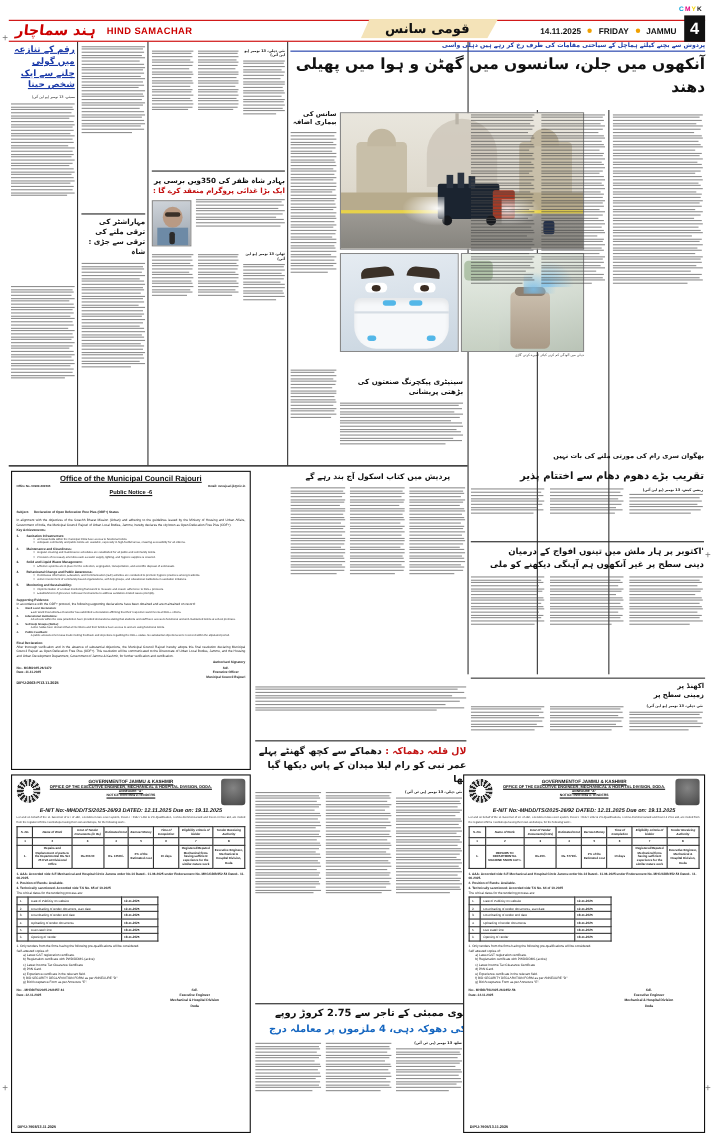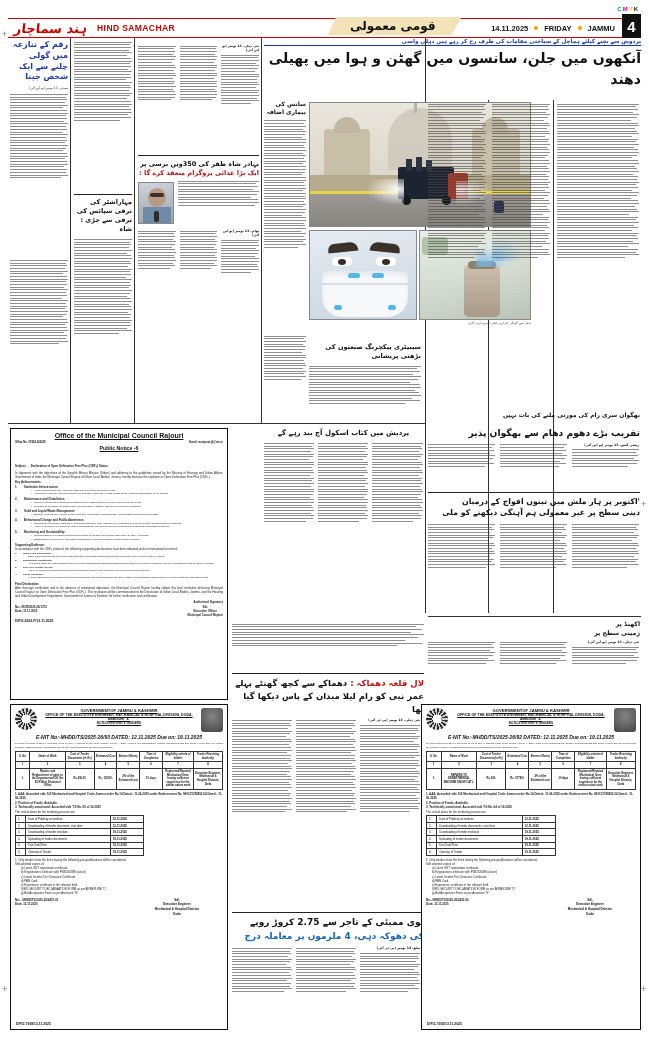--- a/index.html
+++ b/index.html
@@ -120,21 +120,21 @@
 <div class="crop" style="left:641px; top:985px;">+</div>
 <div class="crop" style="left:641px; top:500px;">+</div>
 
 <div id="cmyk">
   <i style="color:#00a0d8">C</i><i style="color:#e5007d">M</i><i style="color:#f5d400">Y</i><i style="color:#222">K</i>
 </div>
 
 <div id="masthead">
   <span id="mh-urdu" class="urdu">ہند سماچار</span>
   <span id="mh-eng">HIND SAMACHAR</span>
-  <div id="mh-center" class="urdu">قومی معمولی</div>
+  <div id="mh-center" class="urdu">قومی سانس</div>
   <div id="mh-right">
     <span>14.11.2025</span>
     <span class="dot"></span>
     <span>FRIDAY</span>
     <span class="dot"></span>
     <span style="padding-right:24px">JAMMU</span>
   </div>
 </div>
 <div id="pageno">4</div>
 
@@ -142,21 +142,21 @@
 
   <div class="vsep" style="left:62px;  top:0;   height:385px;"></div>
   <div class="vsep" style="left:126px; top:0;   height:385px;"></div>
   <div class="vsep" style="left:253px; top:0;   height:385px;"></div>
   <div class="vsep" style="left:417px; top:0;   height:575px;"></div>
   <div class="vsep" style="left:480px; top:62px; height:513px;"></div>
   <div class="vsep" style="left:545px; top:62px; height:513px;"></div>
   <div class="hsep" style="left:0;   top:385px; width:417px;"></div>
 
   <div style="position:absolute; left:2px; top:2px; width:58px;">
-    <div class="hl hl-blue" style="font-size:8px; line-height:1.35;">
+    <div class="hl hl-blue" style="font-size:8px; line-height:1.35;text-decoration:underline;">
       <span class="hline">رقم کے تنازعہ میں گولی</span>
       <span class="hline">چلنے سے ایک</span>
       <span class="hline">شخص جینا</span>
     </div>
     <div class="urdu" style="font-size:3.2px; margin-top:3px;">ممبئی، 13 نومبر (یو این آئی)</div>
     <div class="copy tiny" style="margin-top:2px; height:160px;">
       <div class="ln" style="width:100%"></div>
         <div class="ln" style="width:97%"></div>
         <div class="ln" style="width:99%"></div>
       <div class="ln" style="width:95%"></div>
@@ -253,21 +253,21 @@
         <div class="ln" style="width:100%"></div>
       <div class="ln" style="width:95%"></div>
         <div class="ln" style="width:98%"></div>
         <div class="ln" style="width:100%"></div>
       <div class="ln" style="width:93%"></div>
         <div class="ln" style="width:99%"></div>
         <div class="ln" style="width:80%"></div>
     </div>
     <div class="rule" style="margin:4px 0 3px;"></div>
     <div class="hl" style="font-size:6.5px; line-height:1.4;">
-      <span class="hline">مہاراشٹر کی ترقی سپائس کی</span>
+      <span class="hline">مہاراشٹر کی ترقی ملنے کی</span>
       <span class="hline">ترقی سے جڑی : شاہ</span>
     </div>
     <div class="copy tiny" style="margin-top:3px; height:175px;">
       <div class="ln" style="width:100%"></div>
         <div class="ln" style="width:97%"></div>
         <div class="ln" style="width:99%"></div>
       <div class="ln" style="width:95%"></div>
         <div class="ln" style="width:100%"></div>
         <div class="ln" style="width:92%"></div>
       <div class="ln" style="width:98%"></div>
@@ -908,21 +908,21 @@
           <div class="ln" style="width:93%"></div>
         <div class="ln" style="width:99%"></div>
           <div class="ln" style="width:97%"></div>
           <div class="ln" style="width:80%"></div>
       </div>
     </div>
   </div>
 
   <div style="position:absolute; left:420px; top:388px; width:212px;">
     <div class="hl" style="font-size:9.2px; line-height:1.5;">
-      <span class="hline">تقریب بڑے دھوم دھام سے بھگوان پذیر</span>
+      <span class="hline">تقریب بڑے دھوم دھام سے اختتام پذیر</span>
     </div>
     <div style="display:flex; gap:5px; margin-top:3px;">
       <div class="copy tiny" style="width:67px; height:45px;">
         <div class="ln" style="width:100%"></div>
           <div class="ln" style="width:96%"></div>
           <div class="ln" style="width:99%"></div>
         <div class="ln" style="width:93%"></div>
           <div class="ln" style="width:100%"></div>
           <div class="ln" style="width:97%"></div>
         <div class="ln" style="width:90%"></div>
@@ -951,21 +951,21 @@
             <div class="ln" style="width:97%"></div>
           <div class="ln" style="width:84%"></div>
         </div>
       </div>
     </div>
 
     <div class="rule" style="margin:4px 0 3px;"></div>
 
     <div class="hl" style="font-size:7.8px; line-height:1.5;">
       <span class="hline">'اکتوبر پر ہار ملش میں تینوں افواج کے درمیان</span>
-      <span class="hline">دینی سطح پر غیر معمولی ہم آہنگی دیکھنے کو ملی</span>
+      <span class="hline">دینی سطح پر غیر آنکھوں ہم آہنگی دیکھنے کو ملی</span>
     </div>
     <div style="display:flex; gap:5px; margin-top:3px;">
       <div class="copy tiny" style="width:67px; height:88px;">
         <div class="ln" style="width:100%"></div>
           <div class="ln" style="width:96%"></div>
           <div class="ln" style="width:99%"></div>
         <div class="ln" style="width:93%"></div>
           <div class="ln" style="width:100%"></div>
           <div class="ln" style="width:97%"></div>
         <div class="ln" style="width:90%"></div>

